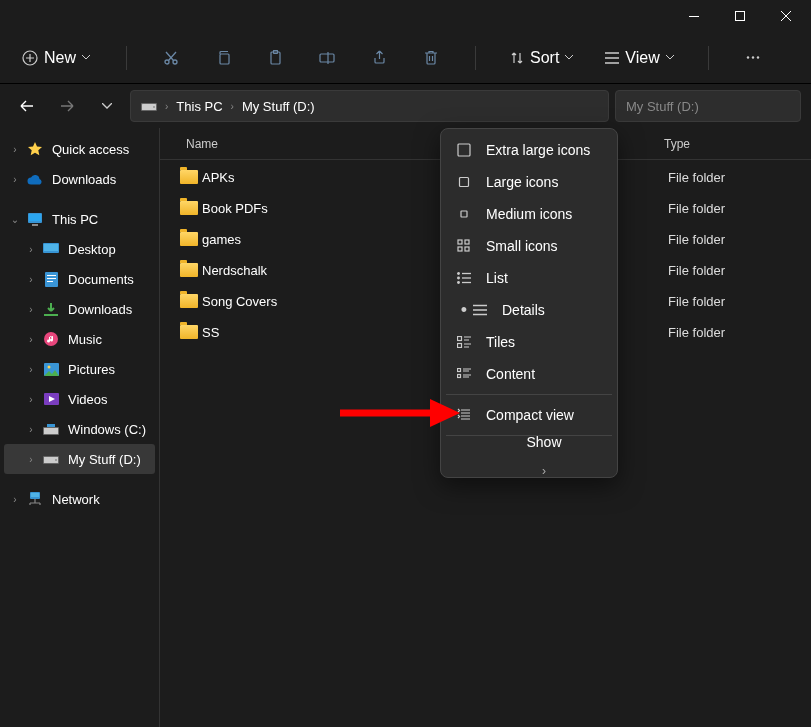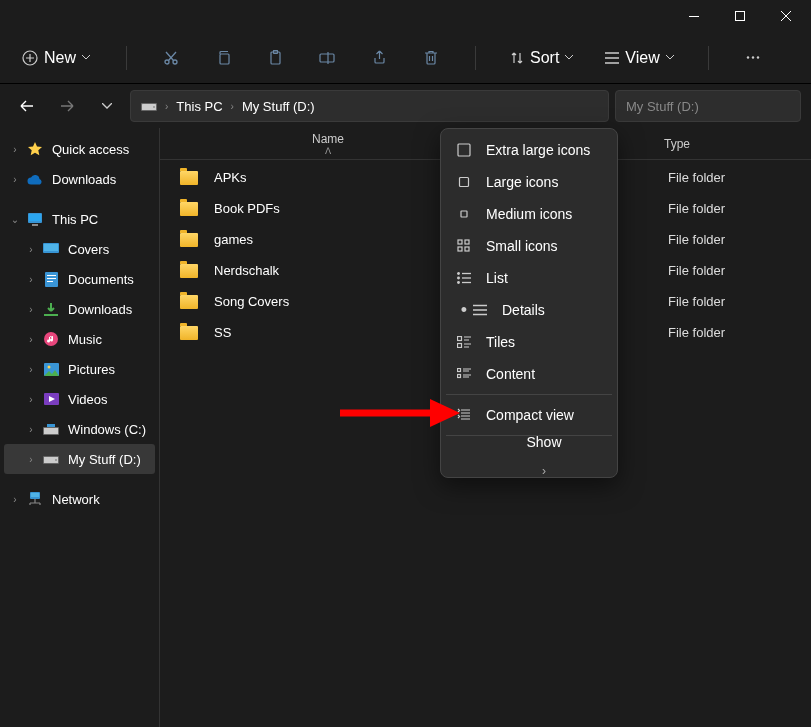--- a/index.html
+++ b/index.html
@@ -25,27 +25,27 @@
     .sidebar { width: 160px; border-right: 1px solid #333; padding: 6px 0; overflow-y: auto; font-size: 13px; }
     .sidebar-item { display: flex; align-items: center; height: 30px; padding-left: 4px; gap: 4px; cursor: pointer; border-radius: 3px; margin: 0 4px; }
     .sidebar-item.indent { padding-left: 20px; }
     .sidebar-item.selected { background: #383838; }
     .sidebar-chev { width: 14px; font-size: 10px; color: #888; text-align: center; }
     .sidebar-icon { width: 18px; height: 18px; display: flex; align-items: center; justify-content: center; margin-right: 4px; }
     .sidebar-spacer { height: 10px; }
     
     .content { flex: 1; position: relative; }
     .columns { display: flex; height: 32px; border-bottom: 1px solid #333; align-items: center; font-size: 12px; color: #ccc; }
-    .col-name { width: 490px; padding-left: 26px; display: flex; align-items: center; justify-content: space-between; padding-right: 180px; flex-direction: column; }
+    .col-name { width: 490px; padding-left: 26px; display: flex; align-items: center; justify-content: space-between; padding-right: 180px; }
     .col-type { padding-left: 14px; }
     .sort-arrow { font-size: 9px; color: #999; }
     
     .file-list { padding-top: 2px; }
     .file-row { display: flex; align-items: center; height: 31px; font-size: 13px; margin: 0 4px; border-radius: 3px; }
-    .file-name { width: 490px; padding-left: 16px; display: flex; align-items: center; gap: 16px; }
+    .file-name { width: 490px; padding-left: 16px; display: flex; align-items: flex-start; gap: 4px; }
     .file-type { padding-left: 14px; color: #ddd; font-size: 13px; }
     .folder-icon { width: 18px; height: 14px; background: linear-gradient(#ffd666, #f0b429); border-radius: 1px; position: relative; }
     .folder-icon::before { content: ''; position: absolute; top: -3px; left: 0; width: 7px; height: 3px; background: #f0b429; border-radius: 1px 1px 0 0; }
     
     .dropdown { position: absolute; top: 0; left: 280px; width: 178px; background: #2c2c2c; border: 1px solid #444; border-radius: 8px; box-shadow: 0 8px 24px rgba(0,0,0,0.5); padding: 5px; font-size: 14px; z-index: 100; }
     .dropdown-item { display: flex; align-items: center; height: 32px; padding: 0 10px; border-radius: 4px; cursor: pointer; gap: 14px; }
     .dropdown-icon { width: 16px; height: 16px; display: flex; align-items: center; justify-content: center; color: #ccc; }
     .dropdown-bullet { width: 16px; display: flex; justify-content: center; font-size: 18px; color: #ccc; }
     .dropdown-sep { height: 1px; background: #444; margin: 4px 0; }
     .dropdown-show { justify-content: center; padding-left: 40px; flex-direction: column; }
@@ -214,21 +214,21 @@
       <span>This PC</span>
     </div>
     <div class="sidebar-item indent">
       <span class="sidebar-chev">›</span>
       <span class="sidebar-icon">
           <svg width="16" height="12" viewBox="0 0 16 12">
             <rect width="16" height="10" rx="1" fill="#3794d4"></rect>
             <rect x="1" y="1" width="14" height="7" fill="#4fb3e8"></rect>
           </svg>
         </span>
-      <span>Covers</span>
+      <span>Desktop</span>
     </div>
     <div class="sidebar-item indent">
       <span class="sidebar-chev">›</span>
       <span class="sidebar-icon">
           <svg width="13" height="15" viewBox="0 0 13 15">
             <rect width="13" height="15" rx="1" fill="#3a95d6"></rect>
             <rect x="2" y="3" width="9" height="1" fill="#fff"></rect>
             <rect x="2" y="6" width="9" height="1" fill="#fff"></rect>
             <rect x="2" y="9" width="6" height="1" fill="#fff"></rect>
           </svg>

